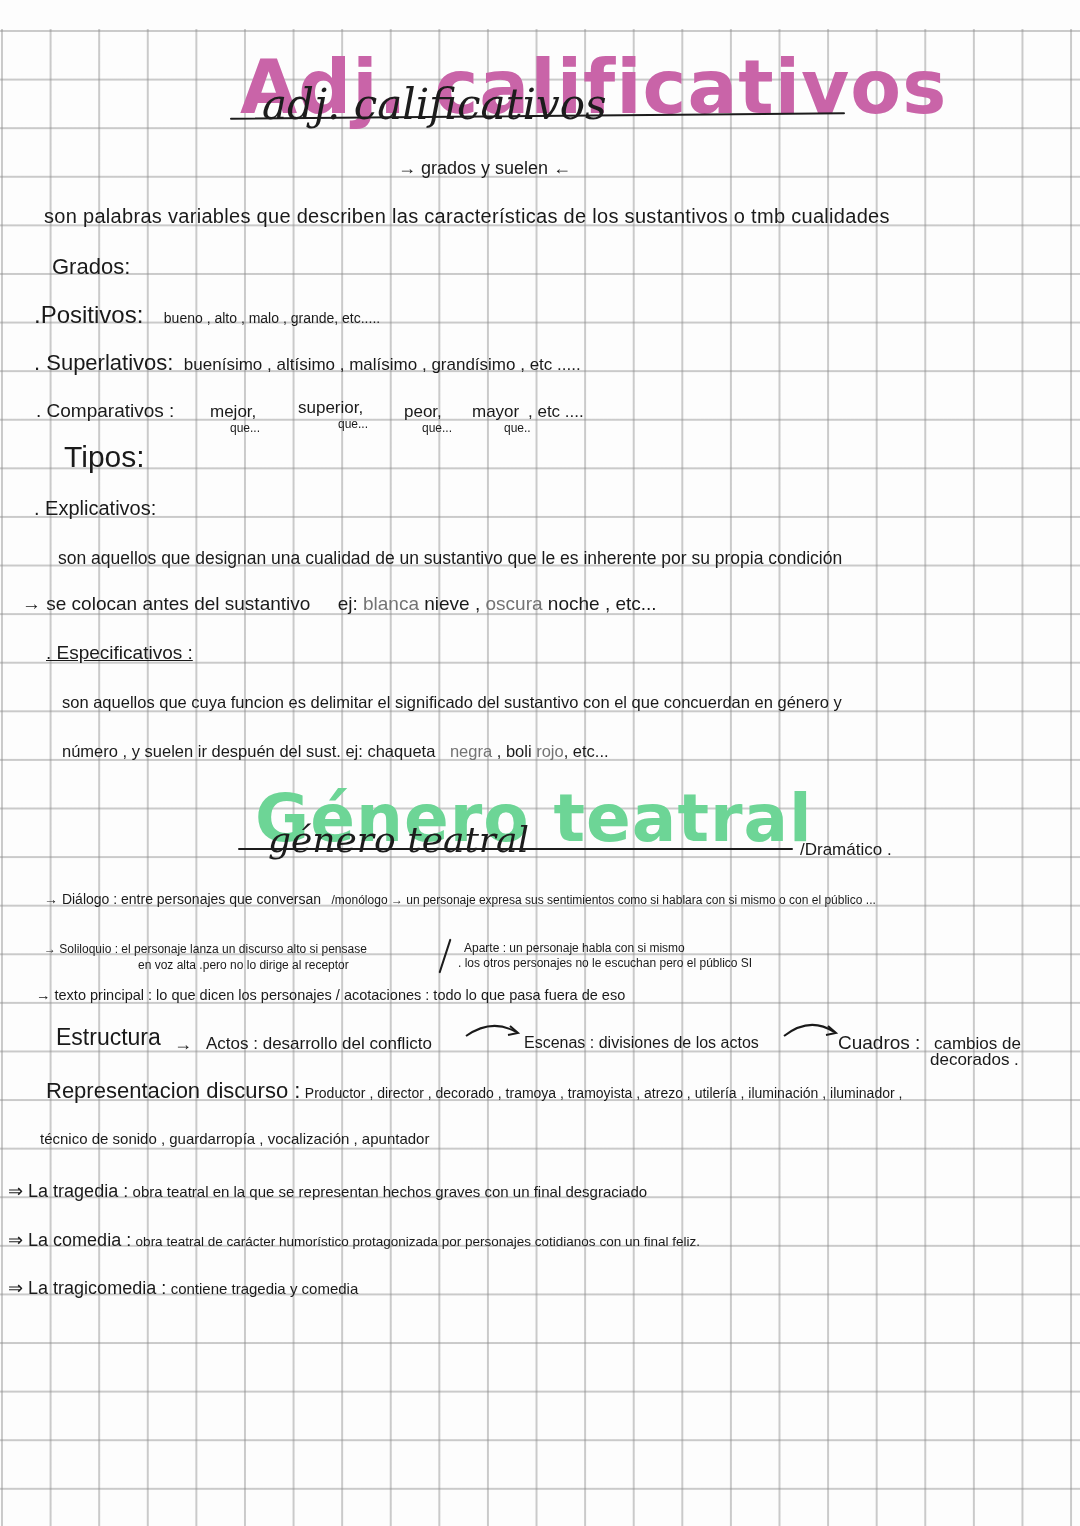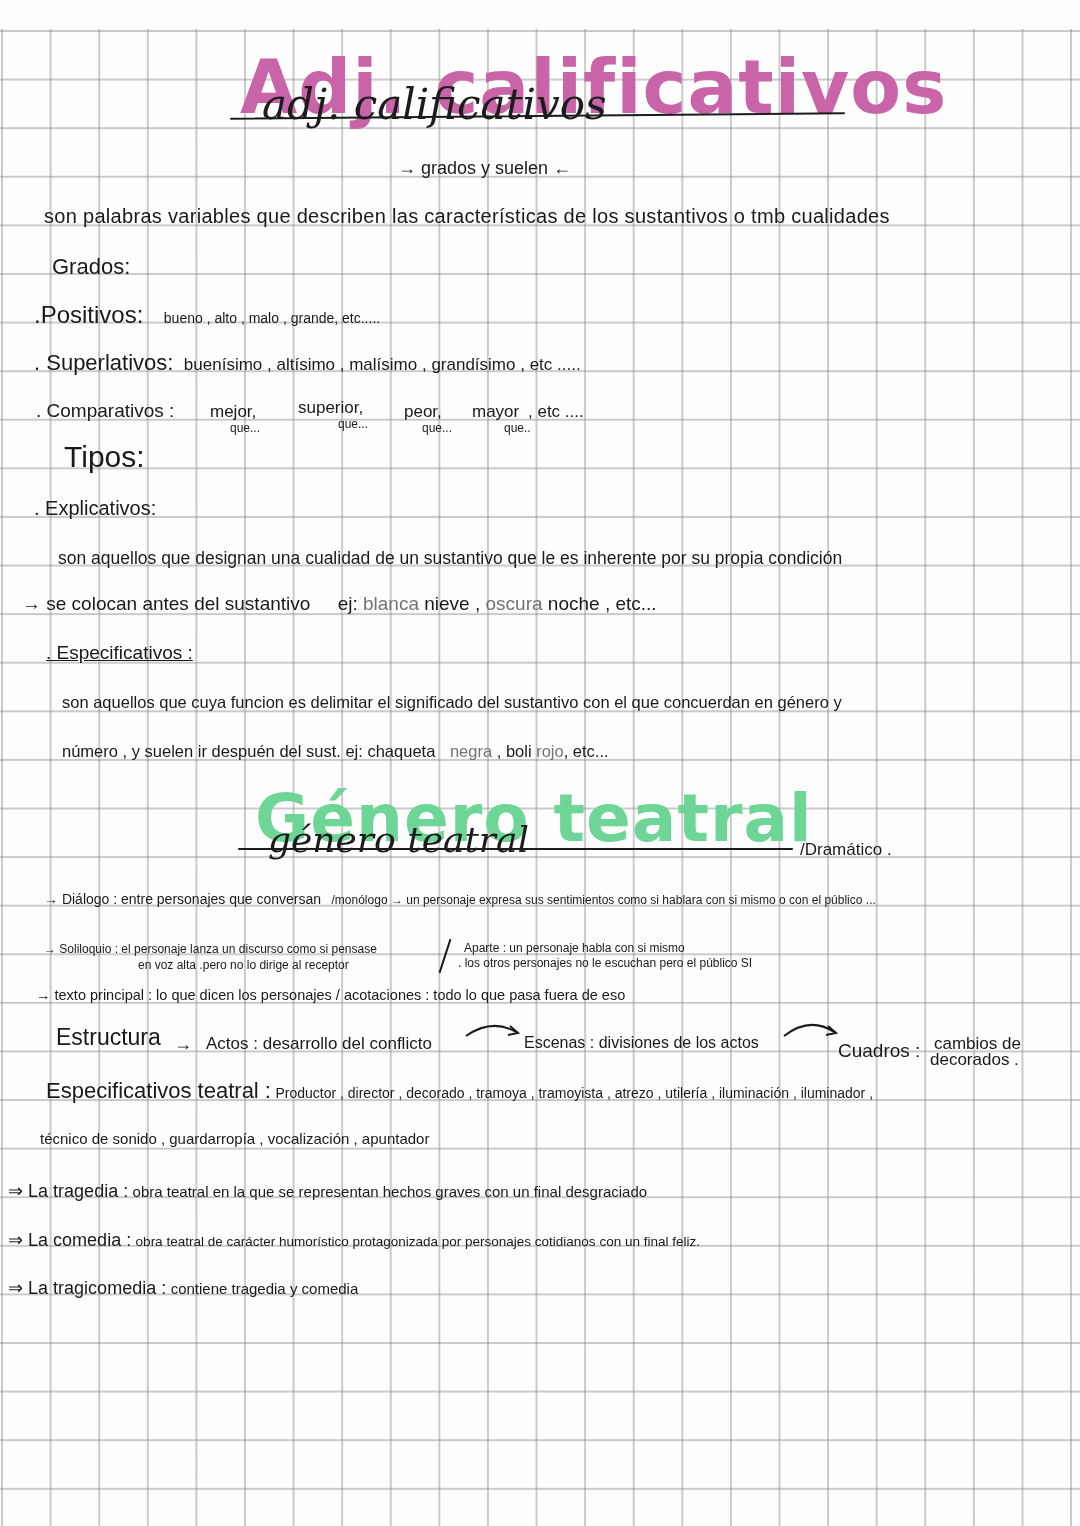--- a/index.html
+++ b/index.html
@@ -107,46 +107,46 @@
 <div class="abs title-bubble" style="left:255px; top:786px; font-size:66px; color:#6DD596;">Género teatral</div>
 <div class="abs title-cursive" style="left:268px; top:822px; font-size:36px;">género teatral</div>
 <div class="strike-line" style="left:238px; top:848px; width:555px;"></div>
 <div class="abs hand" style="left:800px; top:840px; font-size:17px;">/Dramático .</div>
 
 <div class="abs hand" style="left:44px; top:890px;">
   <span style="font-size:14px;">→ Diálogo : entre personajes que conversan</span>
   <span style="font-size:12px; margin-left:6px;">/monólogo → un personaje expresa sus sentimientos como si hablara con si mismo  o con el público ...</span>
 </div>
 
-<div class="abs hand t-xs" style="left:44px; top:942px;">→ Soliloquio : el personaje lanza un discurso como si pensase</div>
+<div class="abs hand t-xs" style="left:44px; top:942px;">→ Soliloquio : el personaje lanza un discurso alto si pensase</div>
 <div class="abs hand t-xs" style="left:138px; top:958px;">en voz alta .pero  no  lo dirige al receptor</div>
 <div class="strike-line" style="left:444px; top:938px; width:2px; height:36px; transform:rotate(18deg);"></div>
 <div class="abs hand t-xs" style="left:464px; top:941px;">Aparte : un personaje habla con si mismo</div>
 <div class="abs hand t-xs" style="left:458px; top:956px;">. los otros personajes no le escuchan  pero  el público SI</div>
 
 <div class="abs hand" style="left:36px; top:987px; font-size:14.5px;">→ texto principal : lo que dicen los personajes / acotaciones : todo lo que pasa fuera de  eso</div>
 
 <div class="abs hand" style="left:56px; top:1024px; font-size:23px;">Estructura</div>
 <div class="abs hand" style="left:174px; top:1034px; font-size:18px;">→</div>
 <div class="abs hand" style="left:206px; top:1034px; font-size:17px;">Actos : desarrollo del conflicto</div>
 <svg class="arrow-curve" style="left:462px; top:1018px;" width="62" height="22" viewBox="0 0 62 22">
   <path d="M4 18 Q30 0 54 14" stroke="#1a1a1a" stroke-width="2" fill="none"></path>
   <path d="M48 8 L56 15 L46 17" stroke="#1a1a1a" stroke-width="2" fill="none"></path>
 </svg>
 <div class="abs hand" style="left:524px; top:1034px; font-size:16px;">Escenas : divisiones de los actos</div>
 <svg class="arrow-curve" style="left:780px; top:1016px;" width="62" height="24" viewBox="0 0 62 24">
   <path d="M4 20 Q30 0 54 16" stroke="#1a1a1a" stroke-width="2" fill="none"></path>
   <path d="M48 10 L56 17 L46 19" stroke="#1a1a1a" stroke-width="2" fill="none"></path>
 </svg>
-<div class="abs hand" style="left:838px; top:1032px; font-size:19px;margin-top:8px;">Cuadros :</div>
+<div class="abs hand" style="left:838px; top:1032px; font-size:19px;">Cuadros :</div>
 <div class="abs hand" style="left:934px; top:1034px; font-size:17px;">cambios de</div>
 <div class="abs hand" style="left:930px; top:1050px; font-size:17px;">decorados .</div>
 
 <div class="abs hand" style="left:46px; top:1078px;">
-  <span style="font-size:22px;">Especificativos teatral :</span>
+  <span style="font-size:22px;">Representacion discurso :</span>
   <span style="font-size:14px;">Productor , director , decorado , tramoya , tramoyista , atrezo , utilería , iluminación , iluminador ,</span>
 </div>
 <div class="abs hand" style="left:40px; top:1130px; font-size:15px;">técnico de sonido , guardarropía , vocalización , apuntador</div>
 
 <div class="abs hand" style="left:8px; top:1180px;">
   <span style="font-size:18px;">⇒ La tragedia :</span>
   <span style="font-size:15px;">obra teatral en la que se representan hechos  graves  con  un final  desgraciado</span>
 </div>
 <div class="abs hand" style="left:8px; top:1229px;">
   <span style="font-size:18px;">⇒ La comedia :</span>

